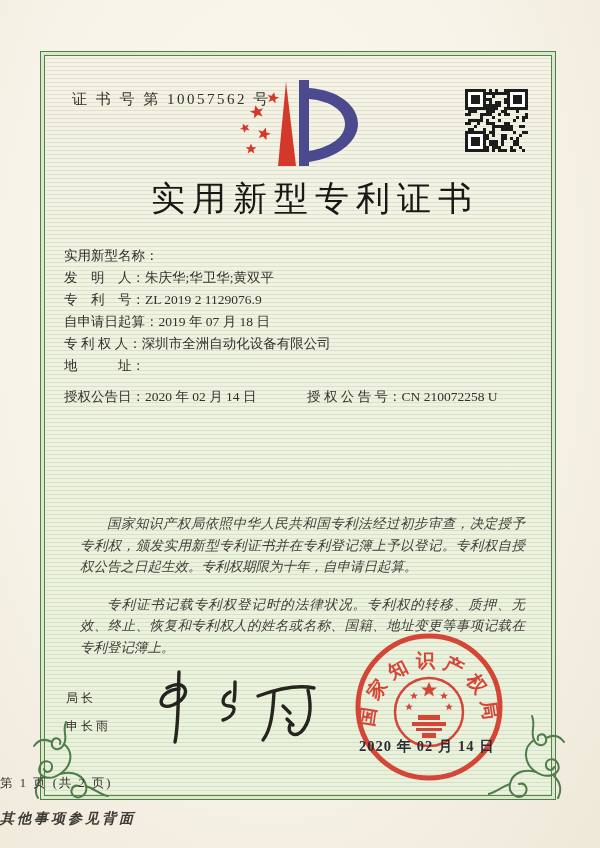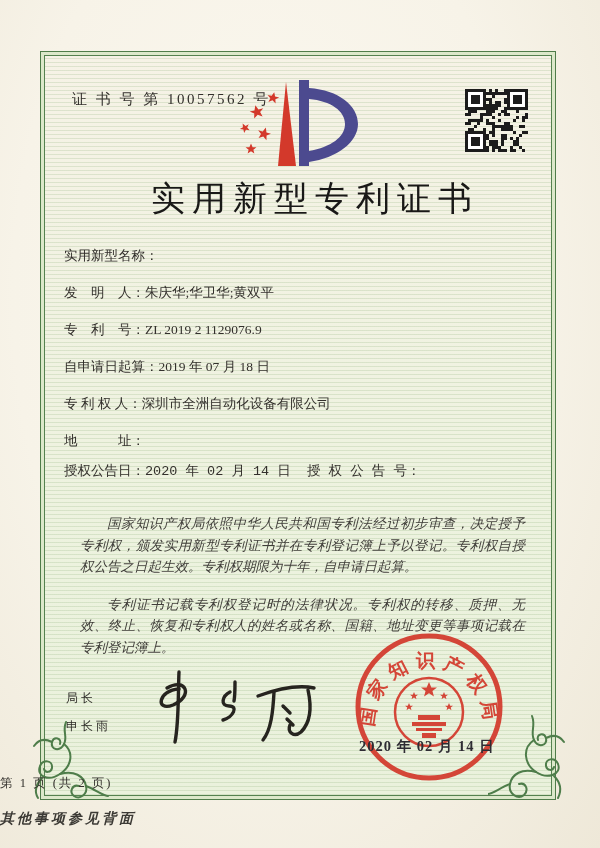--- a/index.html
+++ b/index.html
@@ -26,24 +26,24 @@
       repeating-linear-gradient(0deg, rgba(124,164,104,.20) 0 1px, rgba(124,164,104,0) 1px 4px),
       linear-gradient(180deg,#f6f2e6 0%,#f1f2e2 35%,#ecf2de 70%,#eaf1dc 100%);
   }
   .abs{position:absolute;}
   .cert-no{left:64px;top:90px;font-size:15px;letter-spacing:2.5px;color:#33302c;margin-left:8px;}
   .title{
     left:0;top:176px;width:100%;text-align:center;margin:0;
     font-size:34px;font-weight:500;letter-spacing:7px;color:#191817;padding-left:15px;
   }
   .fields{left:64px;top:245px;width:478px;font-size:13.5px;color:#33302c;}
-  .row{display:flex;margin-bottom:15px;line-height:22px;}
+  .row{display:flex;line-height:22px;}
   .row .lbl{flex:none;white-space:pre;}
   .row .val{flex:1;}
-  .grant-row{display:flex;line-height:22px;margin-top:0px;font-family:Liberation Mono, monospace;}
+  .grant-row{display:flex;line-height:22px;margin-top:0px;}
   .grant-row .lbl{white-space:pre;}
   .grant-row .gval{width:148px;margin-right:14px;}
   .paras{left:64px;top:497px;width:477px;font-size:13.5px;line-height:21.5px;
     font-style:italic;color:#403e3a;text-align:justify;}
   .paras p{margin:16px;text-indent:2em;}
   .signer{left:66px;top:684px;font-size:12px;line-height:28px;letter-spacing:3px;color:#2c2a26;}
   .seal-date{left:359px;top:737px;font-size:14.5px;letter-spacing:1px;color:#2e2c33;font-weight:600;z-index:6;}
   .page-footer{left:0;top:775px;width:100%;text-align:left;font-size:12.5px;letter-spacing:2px;color:#33302c;}
   .back-note{left:0;top:810px;width:100%;font-size:14px;font-style:italic;
     font-weight:600;color:#3c3a35;letter-spacing:3px;}
@@ -241,20 +241,21 @@
       <span class="lbl">专 利 权 人：</span>
       <span class="val">深圳市全洲自动化设备有限公司</span>
     </div>
     <div class="row" style="margin-bottom:9px;">
       <span class="lbl">地　　　址：</span>
     </div>
     <div class="grant-row">
       <span class="lbl">授权公告日：</span>
       <span class="gval">2020 年 02 月 14 日</span>
       <span class="lbl">授 权 公 告 号：</span>
+      <span>CN 210072258 U</span>
     </div>
   </div>
 
   <div class="abs paras">
     <p>国家知识产权局依照中华人民共和国专利法经过初步审查，决定授予专利权，颁发实用新型专利证书并在专利登记簿上予以登记。专利权自授权公告之日起生效。专利权期限为十年，自申请日起算。</p>
     <p>专利证书记载专利权登记时的法律状况。专利权的转移、质押、无效、终止、恢复和专利权人的姓名或名称、国籍、地址变更等事项记载在专利登记簿上。</p>
   </div>
 
   <div class="abs signer">
     <div>局长</div>

